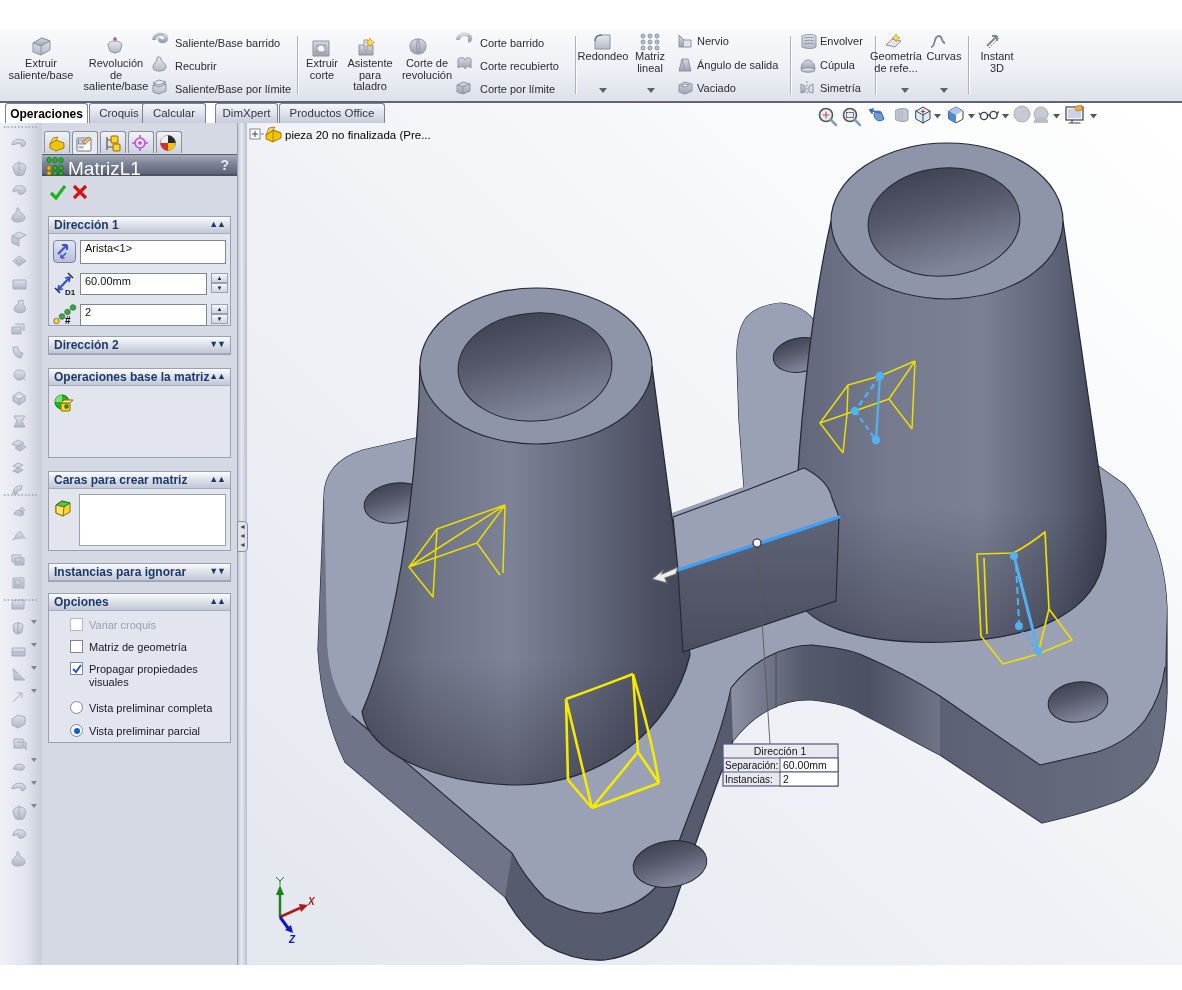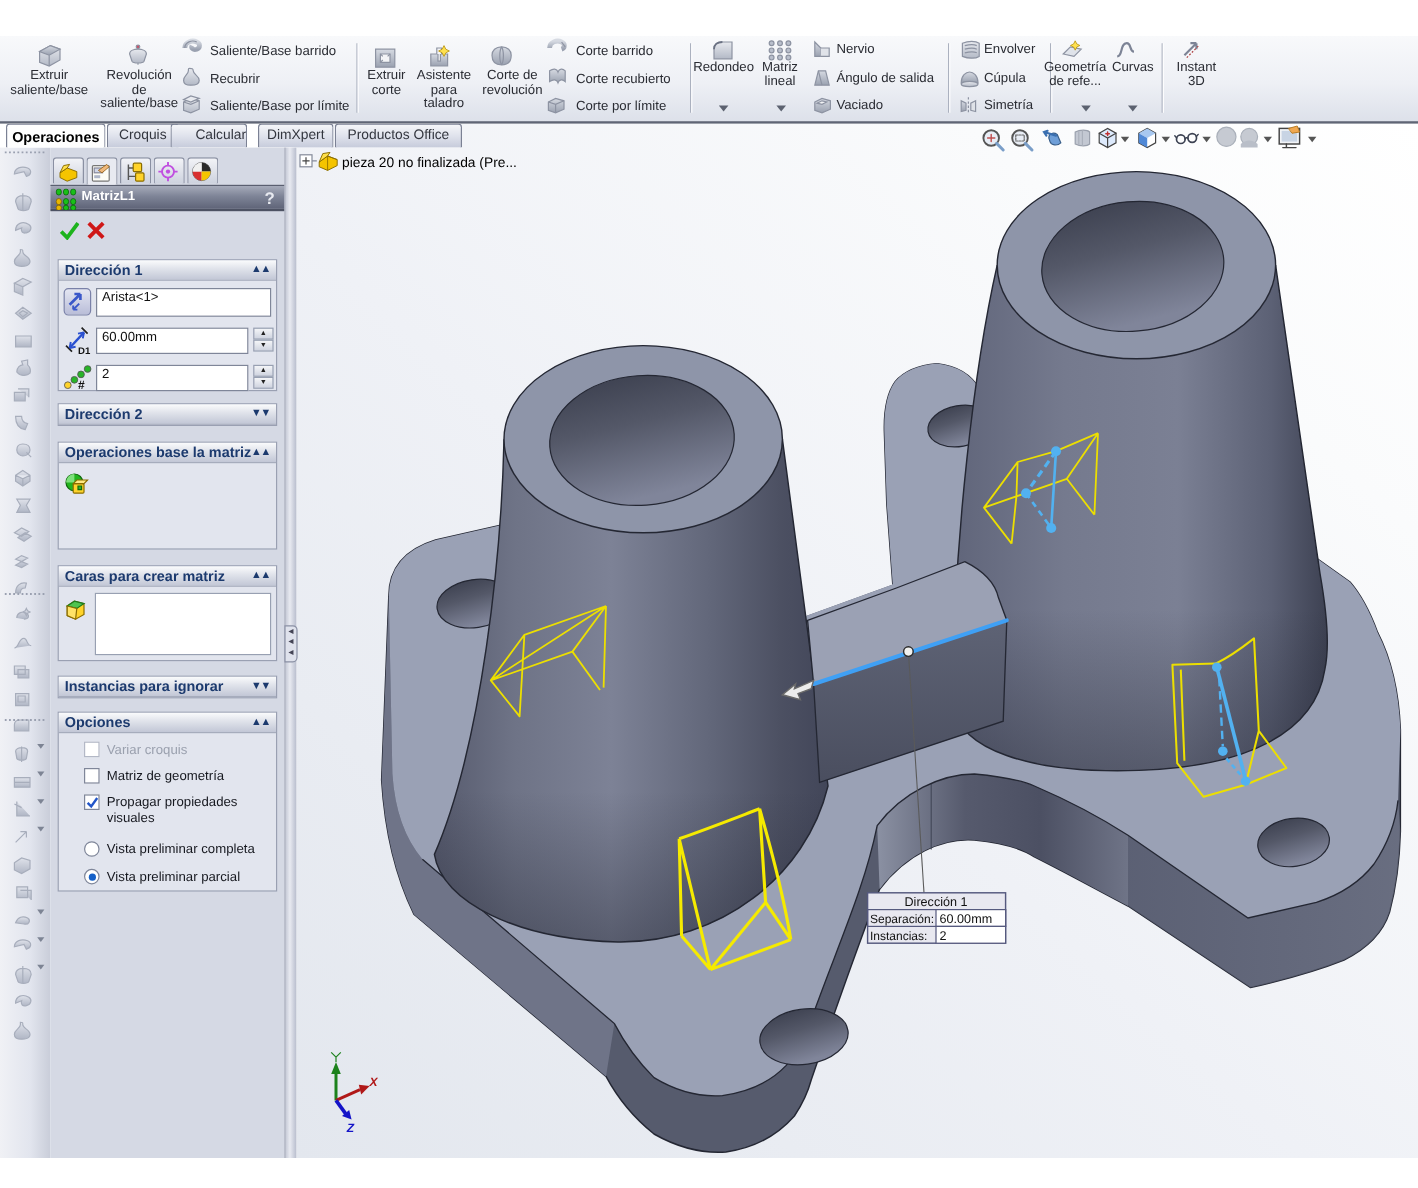--- a/index.html
+++ b/index.html
@@ -38,21 +38,21 @@
 
 
 #panel { left:42px; top:123px; width:195px; height:842px; background:#d5d9e4; }
 #pmtabs { left:2px; top:8px; width:190px; height:22px; }
 .pmtab { top:0; width:26px; height:22px; border:1px solid #8a90a2; border-bottom:none;
   border-radius:3px 3px 0 0; background:linear-gradient(180deg,#f2f3f7,#cdd2de); }
 .pmtab.active { background:#e8eaf1; height:23px; z-index:2; }
 #pmheader { left:0px; top:31px; width:195px; height:22px;
   background:linear-gradient(180deg,#a6abba 0%,#7e8497 45%,#5f6478 100%);
   border-top:1px solid #5a5f70; border-bottom:2px solid #4d5263; }
-#pmheader .t { position:absolute; left:26px; top:3px; color:#fff; font-weight:bold; font-size:11px; }
+#pmheader .t { position:absolute; left:26px; top:3px; color:#fff; font-weight:normal; font-size:19px; }
 #pmheader .q { position:absolute; right:8px; top:2px; color:#e8eaf0; font-weight:bold; font-size:14px; }
 .okx { top:61px; width:16px; height:16px; }
 .section { left:6px; width:183px; border:1px solid #9aa0b2; background:#e2e5ee; }
 .sechead { position:absolute; left:0; top:0; width:100%; height:17px;
   background:linear-gradient(180deg,#fafbfc 0%,#dfe2ea 45%,#c2c7d6 100%);
   border-bottom:1px solid #a6acbc; }
 .sechead .t { position:absolute; left:5px; top:1px; font-size:12px; font-weight:bold; color:#1c3a6e; }
 .sechead .ch { position:absolute; right:5px; top:2px; font-size:9px; color:#1c3a6e; letter-spacing:-1px;}
 .field { position:absolute; background:#fff; border:1px solid #7f8699; font-size:11px; color:#111; padding:1px 0 0 4px; }
 .spin { position:absolute; width:17px; height:21px; }
@@ -577,21 +577,21 @@
     <div class="abs rowtxt" style="left:820px;top:29px;">Cúpula</div>
     <div class="abs rowtxt" style="left:820px;top:52px;">Simetría</div>
     <div class="abs tbtxt" style="left:868px;top:21px;width:56px;">Geometría de refe...</div>
     <div class="abs tbtxt" style="left:923px;top:21px;width:42px;">Curvas</div>
     <div class="abs tbtxt" style="left:975px;top:21px;width:44px;">Instant 3D</div>
   </div>
 
   <div class="abs" id="tabrow">
     <div class="abs tab active" style="left:5px;width:83px;">Operaciones</div>
     <div class="abs tab" style="left:89px;width:60px;">Croquis</div>
-    <div class="abs tab" style="left:142px;width:64px;text-align:right;">Calcular</div>
+    <div class="abs tab" style="left:142px;width:64px;">Calcular</div>
     <div class="abs tab" style="left:215px;width:63px;">DimXpert</div>
     <div class="abs tab" style="left:279px;width:106px;">Productos Office</div>
   </div>
 
   <div class="abs" id="leftbar">
     <svg class="abs" style="left:0;top:0" width="42" height="842">
       <defs>
         <linearGradient id="lbi" x1="0" y1="0" x2="0" y2="1">
           <stop offset="0" stop-color="#dfe2ea"></stop>
             <stop offset="1" stop-color="#b0b6c5"></stop>

